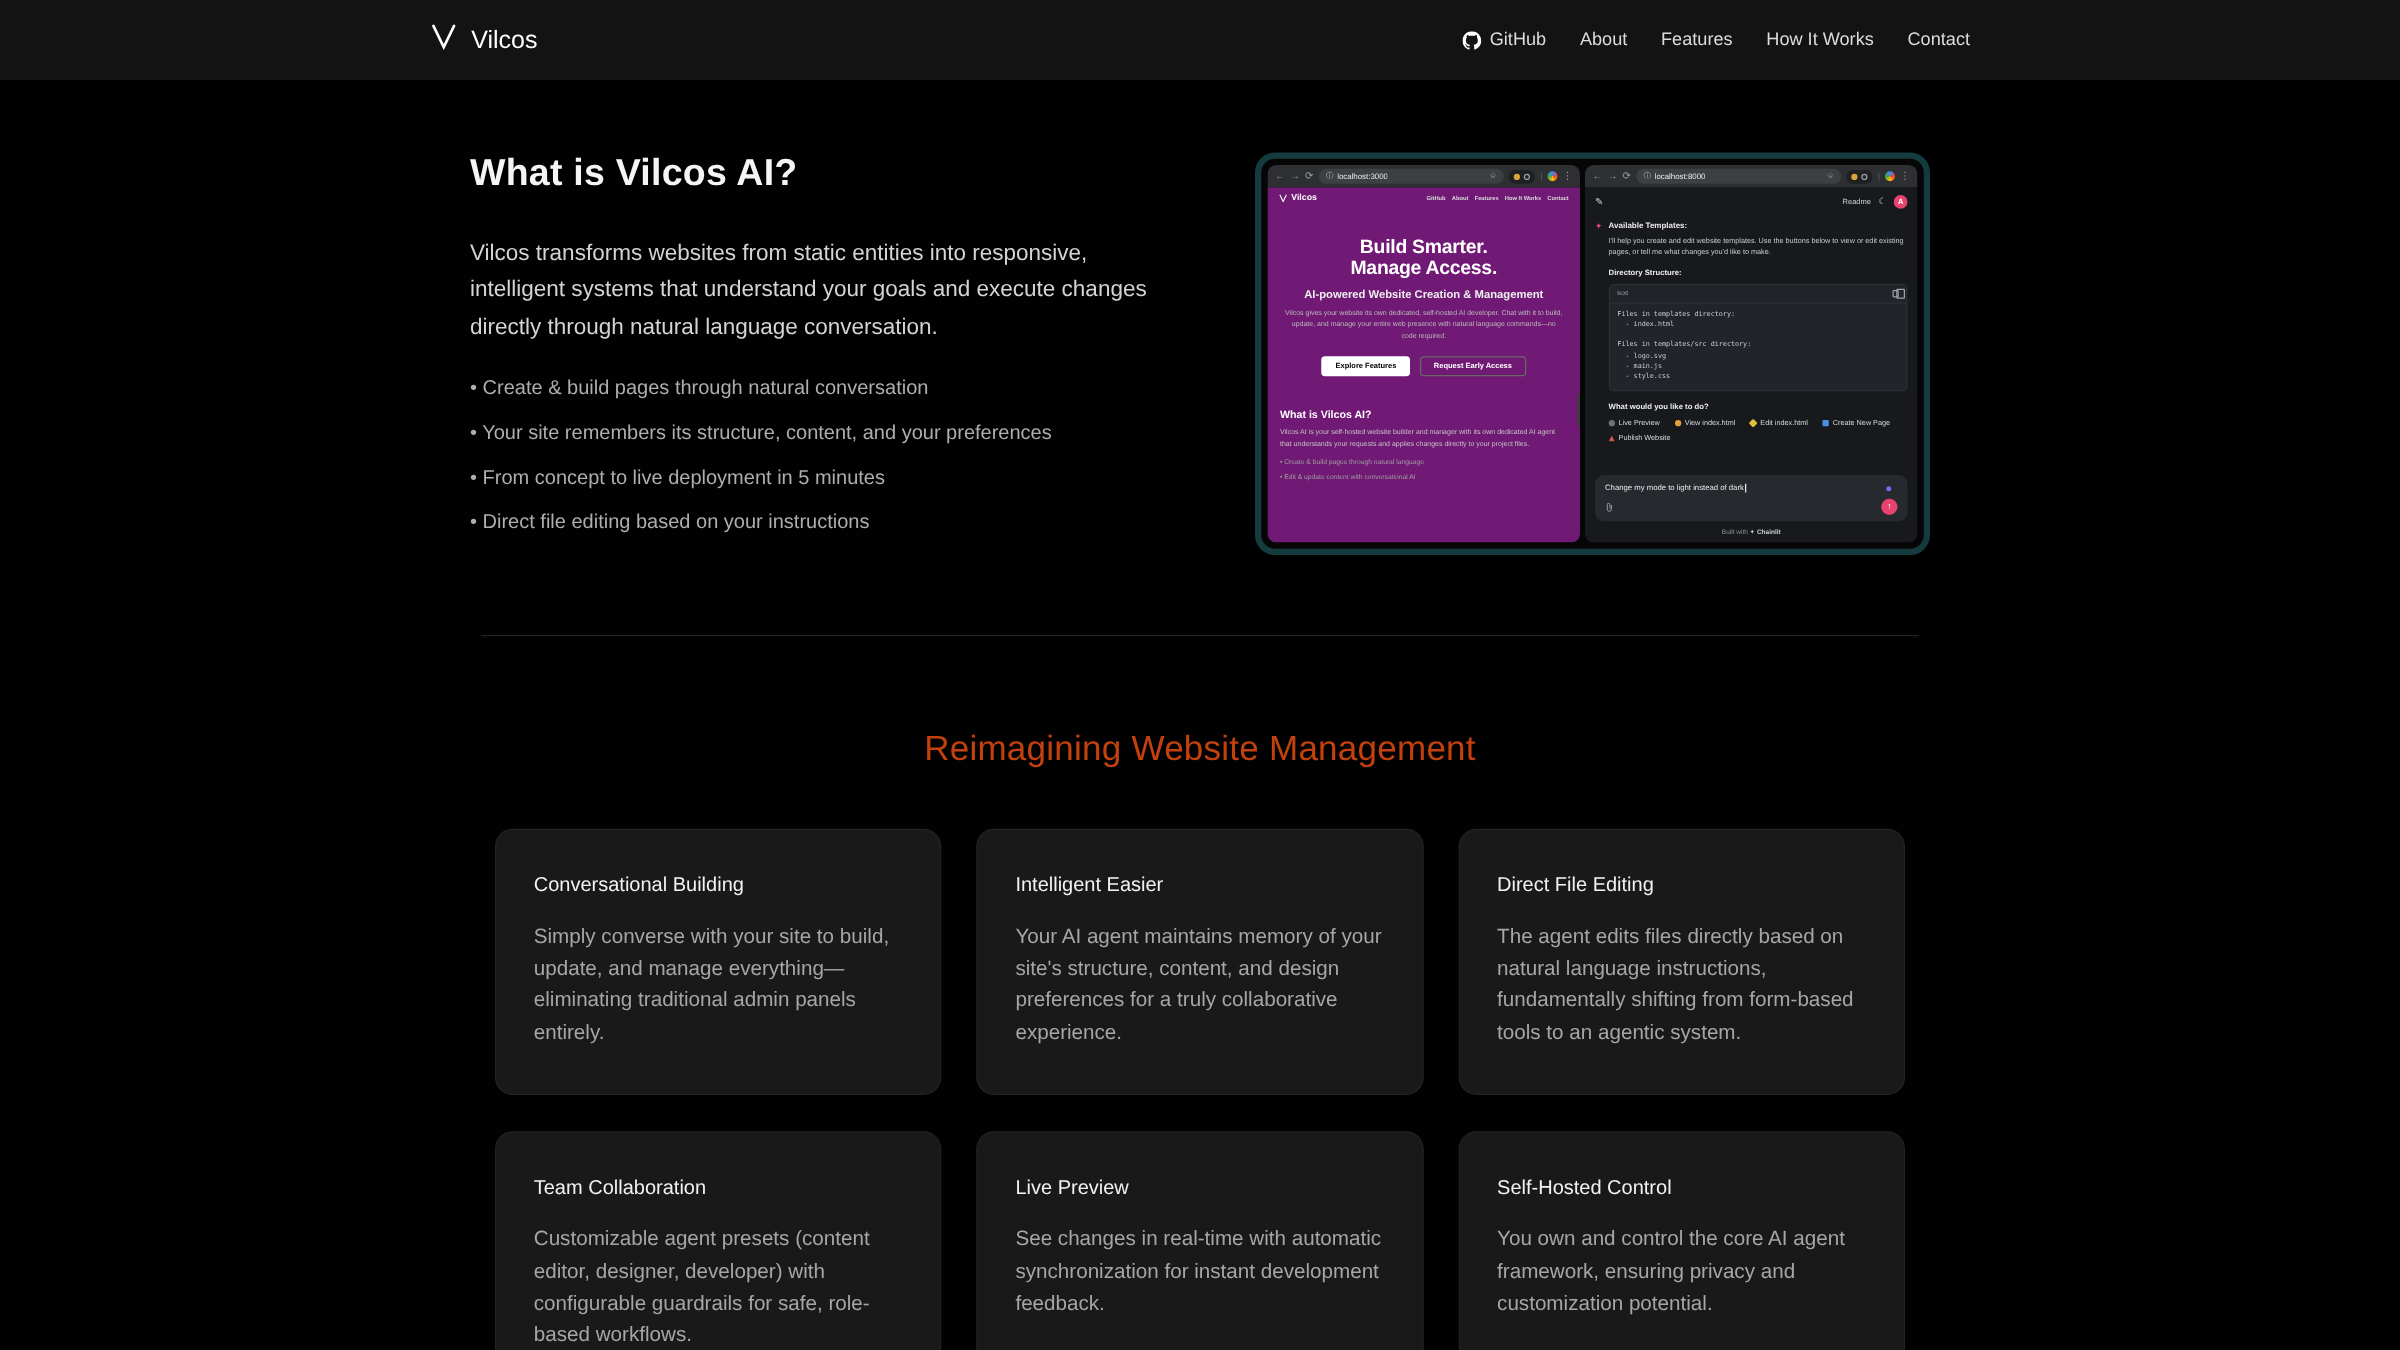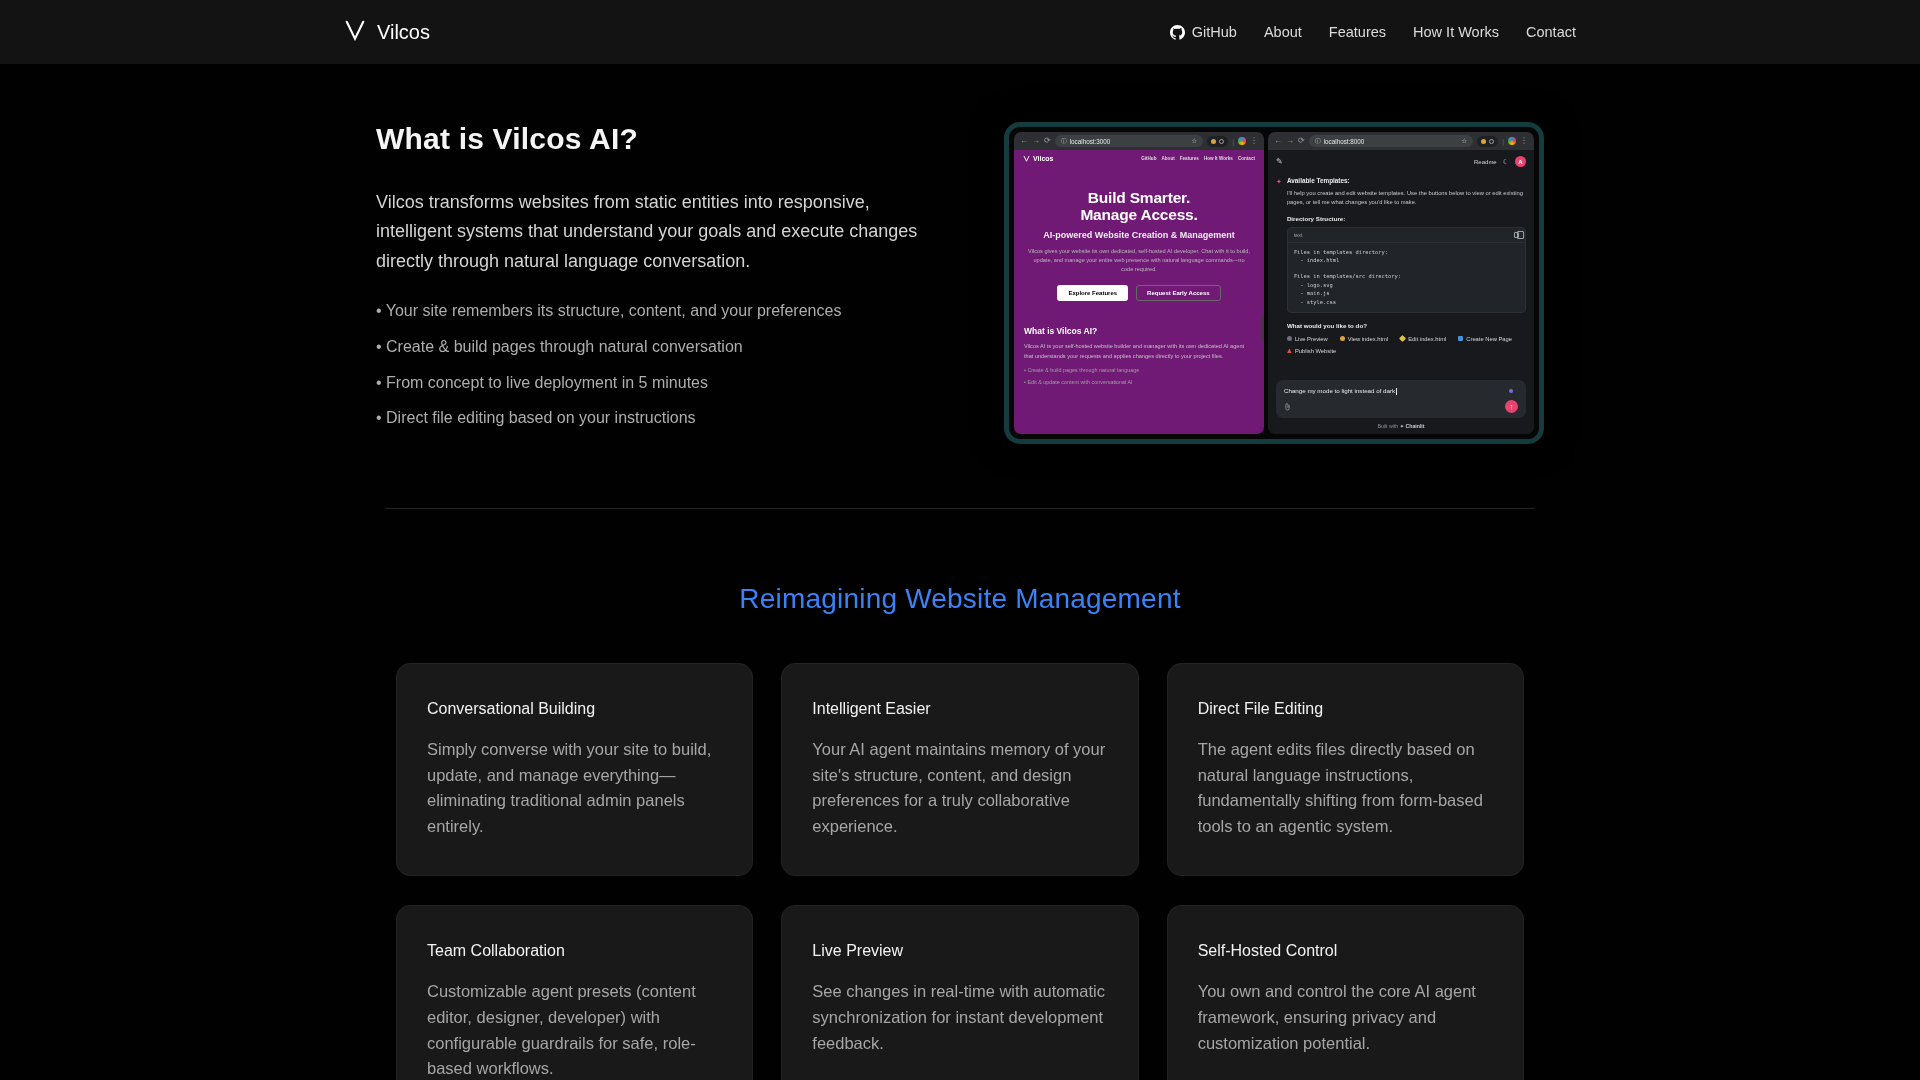--- a/index.html
+++ b/index.html
@@ -9,21 +9,21 @@
   
   .navbar { height:64px; background:#131313; display:flex; align-items:center; }
   .nav-inner { width:1280px; margin:0 auto; padding:0 24px; display:flex; align-items:center; justify-content:space-between; }
   .logo { display:flex; align-items:center; gap:11px; color:#fff; font-size:20px; font-weight:500; cursor:pointer; }
   .nav-links { display:flex; align-items:center; gap:27px; }
   .nav-link { display:flex; align-items:center; gap:7px; color:#dcdcdc; font-size:14.5px; cursor:pointer; }
   .gh-icon svg { display:block; }
 
   
   .hero { padding:58px 0 64px; }
-  .hero-inner { width:1168px; margin:0 auto; display:flex; align-items:flex-end; justify-content:space-between; gap:40px; }
+  .hero-inner { width:1168px; margin:0 auto; display:flex; align-items:center; justify-content:space-between; gap:40px; }
   .hero-text { width:568px; }
   .hero-title { font-size:30px; font-weight:600; color:#f5f5f5; margin-bottom:27px; letter-spacing:.2px; }
   .hero-desc { font-size:18px; line-height:1.63; color:#d4d4d4; margin-bottom:25px;margin-top:32px; }
   .hero-bullets { list-style:none; }
   .hero-bullets li { font-size:16px; color:#aeaeae; margin-bottom:15px; line-height:1.3; }
   .hero-bullets li::before { content:"• "; }
 
   
   .shot-frame { flex:none; width:540px; height:322px; border:5px solid #143c3e; border-radius:16px; background:#060606; padding:5px; display:flex; gap:4px; box-shadow:0 0 30px rgba(0,0,0,.7); }
   .bwin { display:flex; flex-direction:column; border-radius:7px; overflow:hidden; min-width:0; }
@@ -97,21 +97,21 @@
   .clip svg { display:block; }
   .send { margin-left:auto; width:13px; height:13px; border-radius:50%; background:#e8436e; color:#fff; font-size:7px; font-weight:700; display:flex; align-items:center; justify-content:center; }
   .notif-dot { position:absolute; right:13px; top:9px; width:4px; height:4px; border-radius:50%; background:#7b68ee; }
   .mini-footer { flex:none; text-align:center; font-size:5.2px; color:#8d9096; padding:5px 0 2px; }
   .footer-brand { font-weight:700; color:#c9ccd1; }
   .chainlit-glyph { color:#c9ccd1; font-size:5.2px; }
 
   
   .divider { width:1150px; margin:0 auto; border-top:1px solid #232323; }
   .features { padding-top:74px; }
-  .features-title { text-align:center; font-size:28px; font-weight:500; color:#3b82f6; margin-bottom:48px; letter-spacing:.2px; }
+  .features-title { text-align:center; font-size:28px; font-weight:500; color:#c2410c; margin-bottom:48px; letter-spacing:.2px; }
   .cards { width:1128px; margin:0 auto; display:grid; grid-template-columns:repeat(3,1fr); gap:29px 28px; }
   .card { background:#191919; border:1px solid #232323; border-radius:14px; padding:36px 30px; min-height:190px; }
   .card-title { font-size:16px; font-weight:500; color:#f2f2f2; margin-bottom:19px; }
   .card-body { font-size:16.5px; color:#a6a6a6; line-height:1.55; }
 </style>
 </head>
 <body>
 
 <header class="navbar">
   <div class="nav-inner">
@@ -147,22 +147,22 @@
     </nav>
   </div>
 </header>
 
 <section class="hero">
   <div class="hero-inner">
     <div class="hero-text">
       <h1 class="hero-title">What is Vilcos AI?</h1>
       <p class="hero-desc">Vilcos transforms websites from static entities into responsive, intelligent systems that understand your goals and execute changes directly through natural language conversation.</p>
       <ul class="hero-bullets">
+        <li>Create &amp; build pages through natural conversation</li>
         <li>Your site remembers its structure, content, and your preferences</li>
-        <li>Create &amp; build pages through natural conversation</li>
         <li>From concept to live deployment in 5 minutes</li>
         <li>Direct file editing based on your instructions</li>
       </ul>
     </div>
 
     <div class="shot-frame">
 
       <div class="bwin bwin-left">
         <div class="chrome">
           <span class="navic">←</span>

